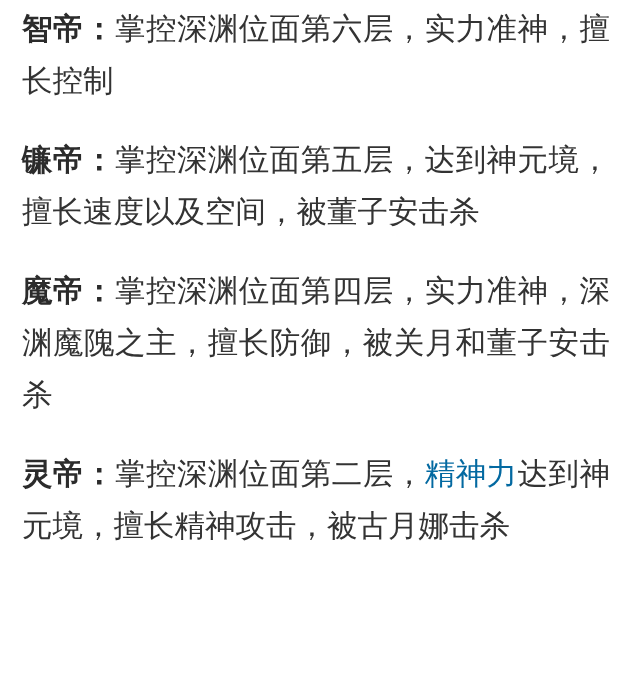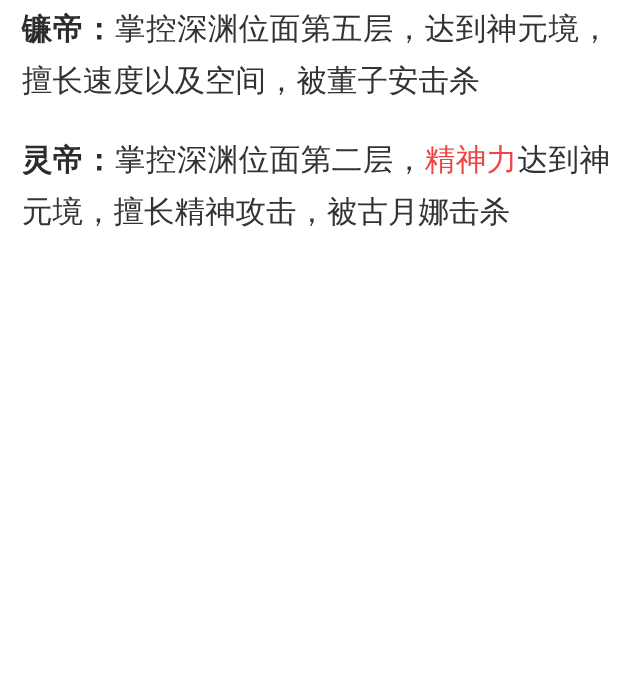--- a/index.html
+++ b/index.html
@@ -30,30 +30,32 @@
     margin-bottom: 0;
   }
   .entry-name {
     font-weight: 700;
     color: #2b2b2b;
   }
   .entry-desc {
     font-weight: 400;
   }
   .keyword-link {
-    color: #ef4444;
+    color: #0369a1;
     text-decoration: none;
     cursor: pointer;
   }
 </style>
 </head>
 <body>
 
 <main class="article">
 
+  <p class="entry"><b class="entry-name">智帝</b><b class="entry-name">：</b><span class="entry-desc">掌控深渊位面第六层，实力准神，擅长控制</span></p>
 
   <p class="entry"><b class="entry-name">镰帝</b><b class="entry-name">：</b><span class="entry-desc">掌控深渊位面第五层，达到神元境，擅长速度以及空间，被董子安击杀</span></p>
 
+  <p class="entry"><b class="entry-name">魔帝</b><b class="entry-name">：</b><span class="entry-desc">掌控深渊位面第四层，实力准神，深渊魔隗之主，擅长防御，被关月和董子安击杀</span></p>
 
 
   <p class="entry"><b class="entry-name">灵帝</b><b class="entry-name">：</b><span class="entry-desc">掌控深渊位面第二层，</span><a class="keyword-link" href="#">精神力</a><span class="entry-desc">达到神元境，擅长精神攻击，被古月娜击杀</span></p>
 
 </main>
 
 </body></html>

